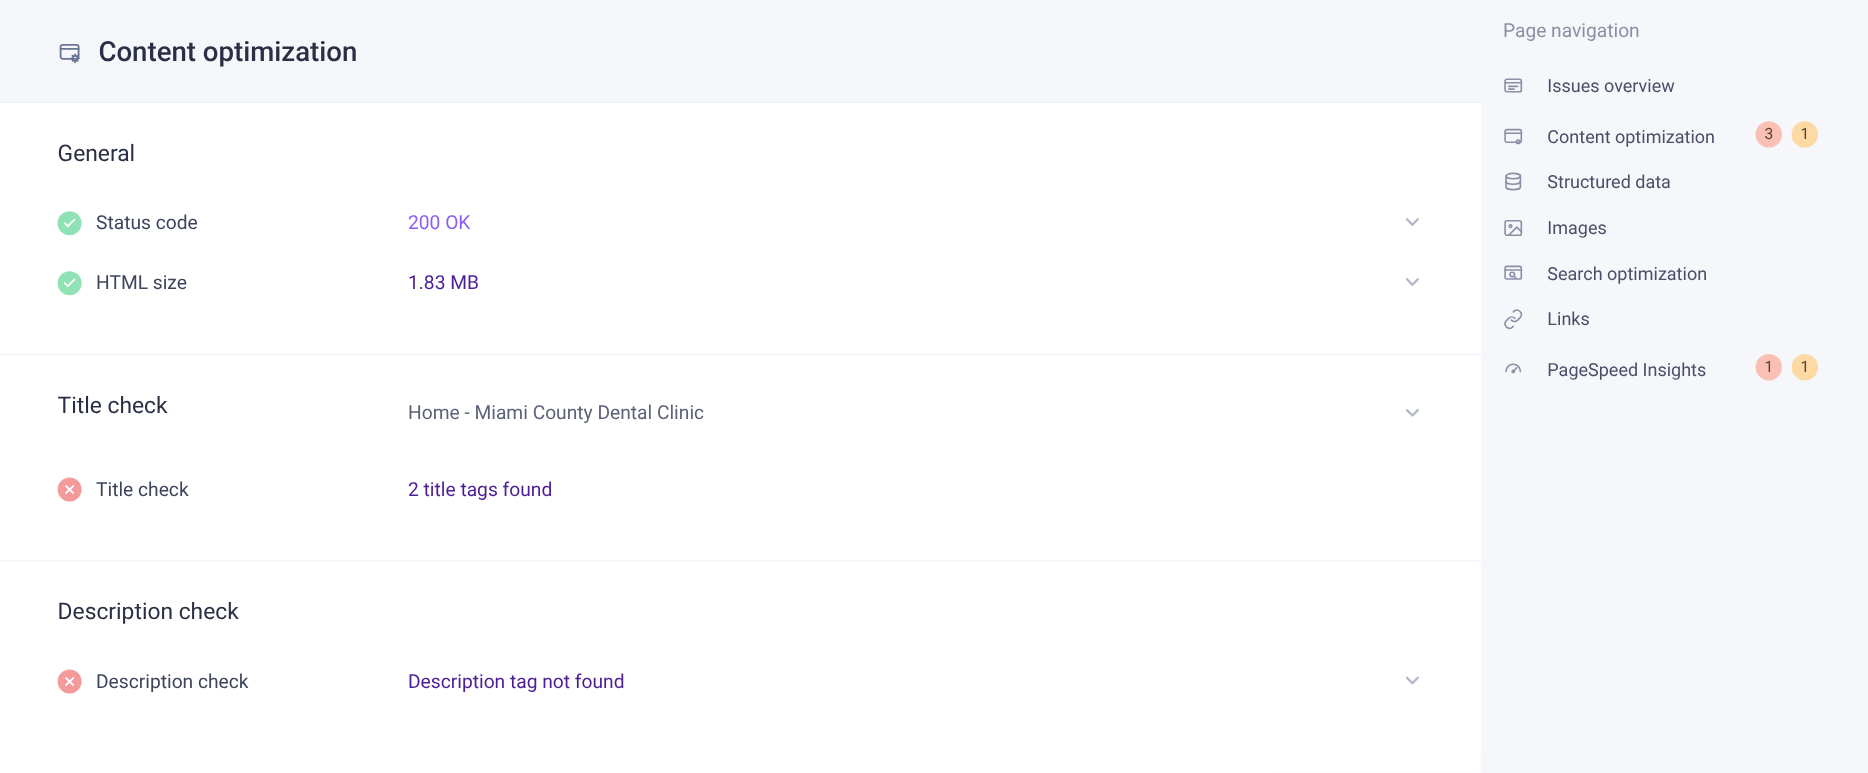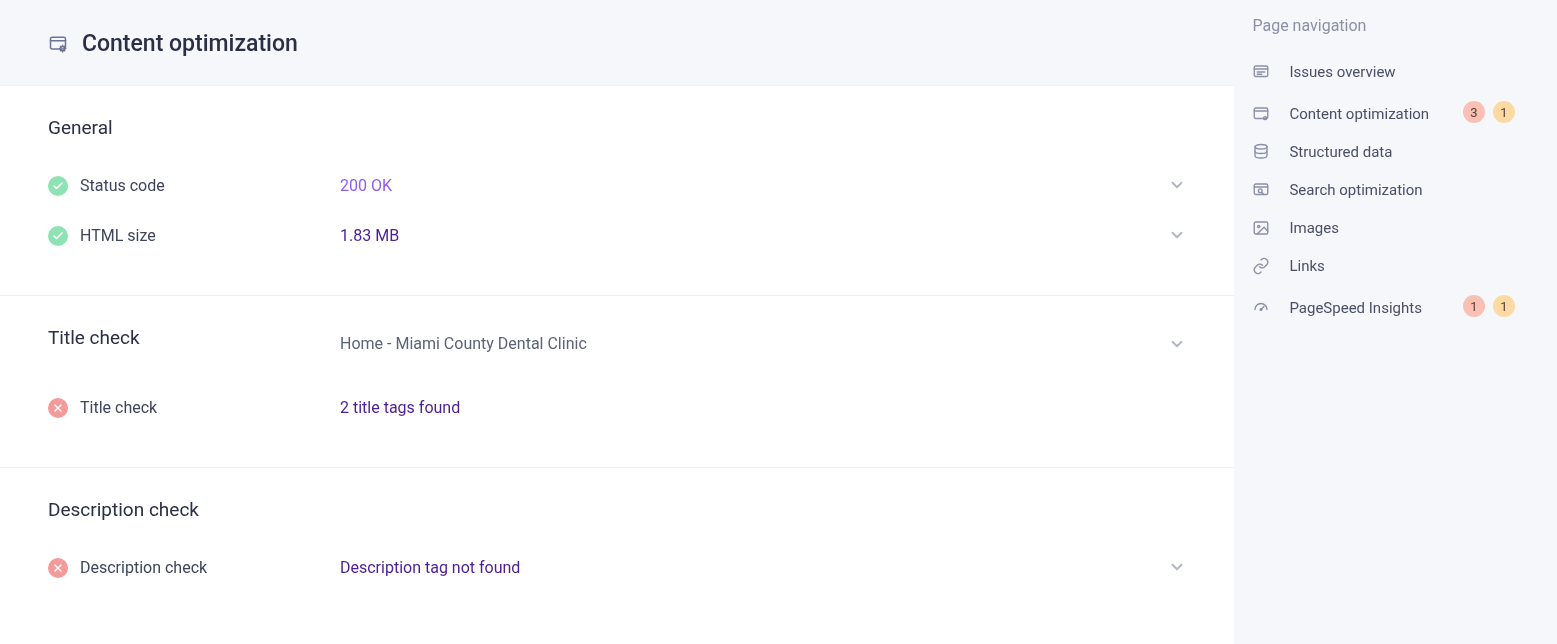--- a/index.html
+++ b/index.html
@@ -257,43 +257,43 @@
             <path d="M4 5v6c0 1.66 3.58 3 8 3s8-1.34 8-3V5"></path>
             <path d="M4 11v6c0 1.66 3.58 3 8 3s8-1.34 8-3v-6"></path>
           </svg>
       </span>
       <span class="nav-label">Structured data</span>
     </div>
 
     <div class="nav-item">
       <span class="nav-icon">
         <svg viewBox="0 0 24 24" fill="none" stroke="currentColor" stroke-width="1.8" stroke-linecap="round" stroke-linejoin="round">
+            <rect x="3" y="4" width="18" height="16" rx="2"></rect>
+            <circle cx="9" cy="10" r="1.5"></circle>
+            <path d="M21 16l-5-5-9 9"></path>
+          </svg>
+      </span>
+      <span class="nav-label">Images</span>
+    </div>
+
+    <div class="nav-item">
+      <span class="nav-icon">
+        <svg viewBox="0 0 24 24" fill="none" stroke="currentColor" stroke-width="1.8" stroke-linecap="round" stroke-linejoin="round">
             <rect x="3" y="4" width="18" height="14" rx="2"></rect>
             <line x1="3" y1="8" x2="21" y2="8"></line>
             <circle cx="11" cy="13" r="2.5"></circle>
             <line x1="13" y1="15" x2="15" y2="17"></line>
           </svg>
       </span>
       <span class="nav-label">Search optimization</span>
     </div>
 
     <div class="nav-item">
       <span class="nav-icon">
         <svg viewBox="0 0 24 24" fill="none" stroke="currentColor" stroke-width="1.8" stroke-linecap="round" stroke-linejoin="round">
-            <rect x="3" y="4" width="18" height="16" rx="2"></rect>
-            <circle cx="9" cy="10" r="1.5"></circle>
-            <path d="M21 16l-5-5-9 9"></path>
-          </svg>
-      </span>
-      <span class="nav-label">Images</span>
-    </div>
-
-    <div class="nav-item">
-      <span class="nav-icon">
-        <svg viewBox="0 0 24 24" fill="none" stroke="currentColor" stroke-width="1.8" stroke-linecap="round" stroke-linejoin="round">
             <path d="M10 13a5 5 0 0 0 7 0l3-3a5 5 0 0 0-7-7l-1 1"></path>
             <path d="M14 11a5 5 0 0 0-7 0l-3 3a5 5 0 0 0 7 7l1-1"></path>
           </svg>
       </span>
       <span class="nav-label">Links</span>
     </div>
 
     <div class="nav-item">
       <span class="nav-icon">
         <svg viewBox="0 0 24 24" fill="none" stroke="currentColor" stroke-width="1.8" stroke-linecap="round" stroke-linejoin="round">

